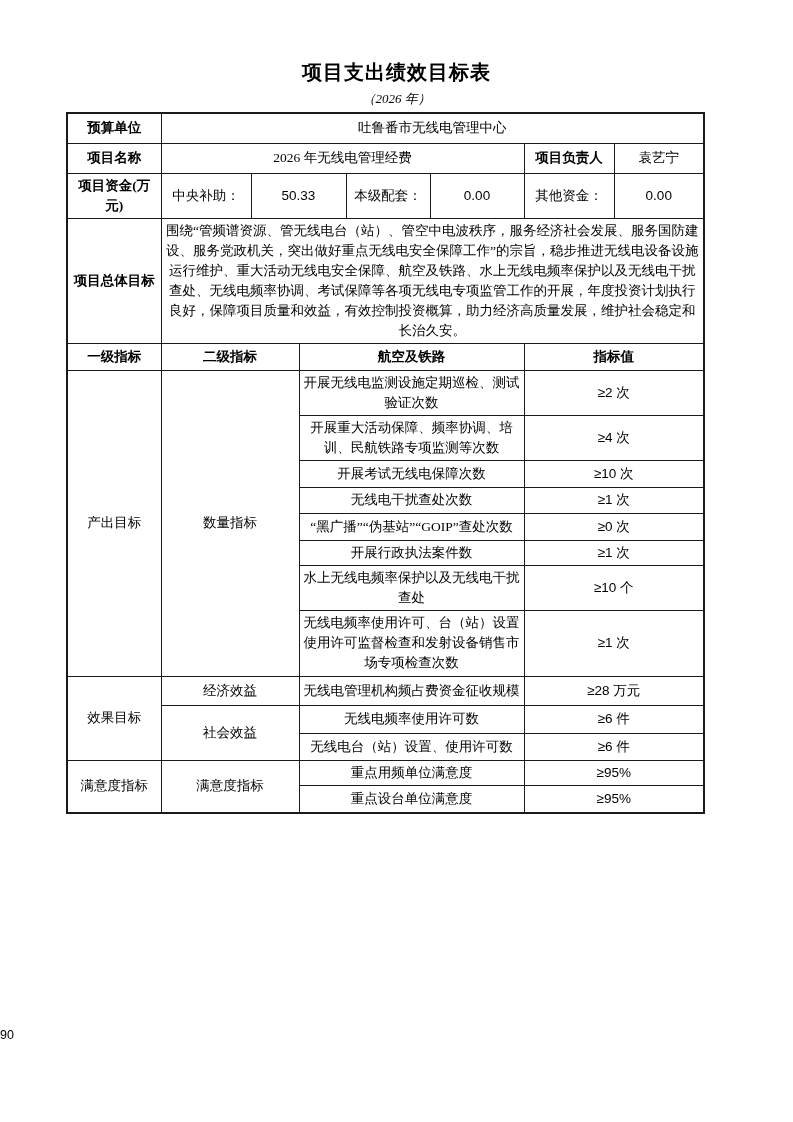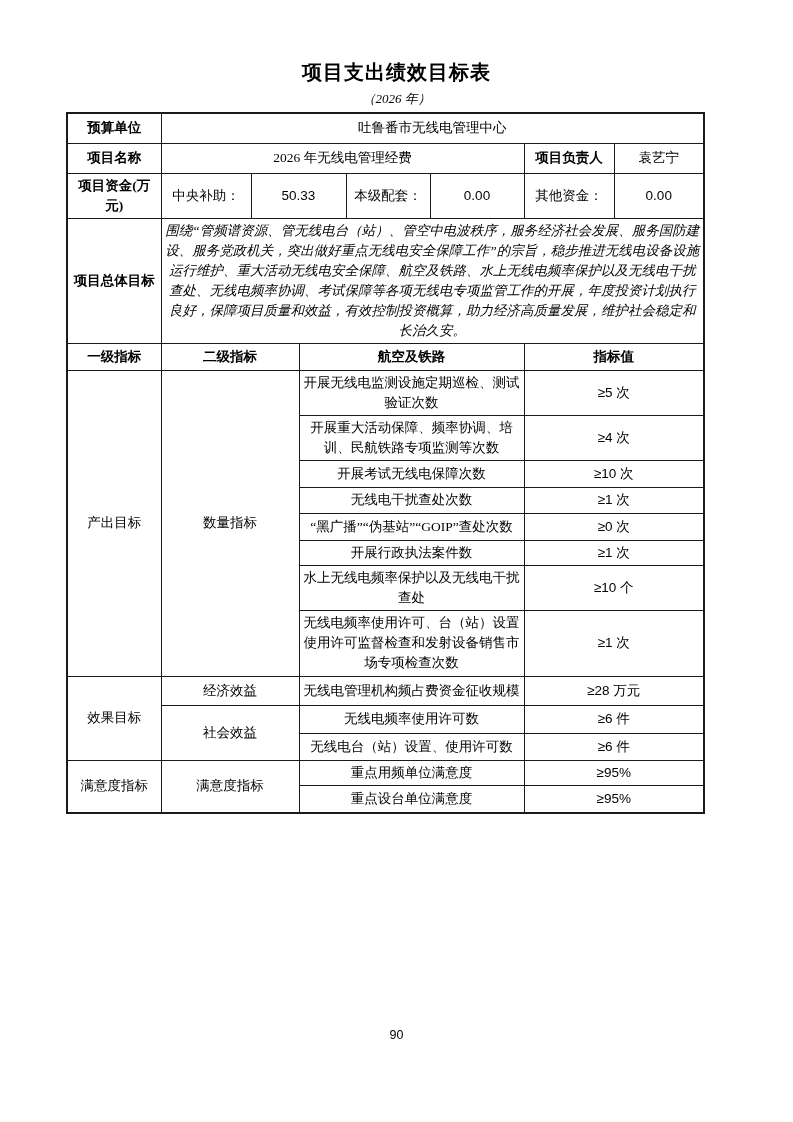--- a/index.html
+++ b/index.html
@@ -44,32 +44,31 @@
     padding: 2px 2px;
     overflow: hidden;
     word-break: break-all;
   }
   td.b { font-weight: bold; }
   td.goal {
     text-align: justify;
     font-size: 12.5px;
     line-height: 20.5px;
     padding: 4px 9px;
-    font-style: italic;
   }
   td.l3 { font-size: 12.5px; line-height: 19.5px; padding: 2px 4px; }
   td.num { font-family: "Liberation Sans", sans-serif; font-size: 12.5px; }
   tr.h30 { height: 30px; } tr.h38 { height: 38px; } tr.h107 { height: 107px; }
   tr.h27 { height: 27px; } tr.h40 { height: 40px; } tr.h43 { height: 43px; }
   tr.h26 { height: 26px; } tr.h25 { height: 25px; } tr.h66 { height: 66px; }
   tr.h29 { height: 29px; } tr.h28 { height: 28px; }
   .page-number {
     position: absolute;
     top: 1028px; left: 0; right: 0;
-    text-align: center;
+    text-align: left;
     font-family: "Liberation Sans", sans-serif;
     font-size: 12.5px;
   }
 </style>
 </head>
 <body>
 
 <div class="page">
 
   <h1 class="doc-title">项目支出绩效目标表</h1>
@@ -119,21 +118,21 @@
       <td class="b">一级指标</td>
       <td colspan="2" class="b">二级指标</td>
       <td colspan="3" class="b">航空及铁路</td>
       <td colspan="2" class="b">指标值</td>
     </tr>
 
     <tr class="h40">
       <td rowspan="8">产出目标</td>
       <td colspan="2" rowspan="8">数量指标</td>
       <td colspan="3" class="l3">开展无线电监测设施定期巡检、测试验证次数</td>
-      <td colspan="2" class="num">≥5 次</td>
+      <td colspan="2" class="num">≥2 次</td>
     </tr>
     <tr class="h43">
       <td colspan="3" class="l3">开展重大活动保障、频率协调、培训、民航铁路专项监测等次数</td>
       <td colspan="2" class="num">≥4 次</td>
     </tr>
     <tr class="h27">
       <td colspan="3" class="l3">开展考试无线电保障次数</td>
       <td colspan="2" class="num">≥10 次</td>
     </tr>
     <tr class="h26">

